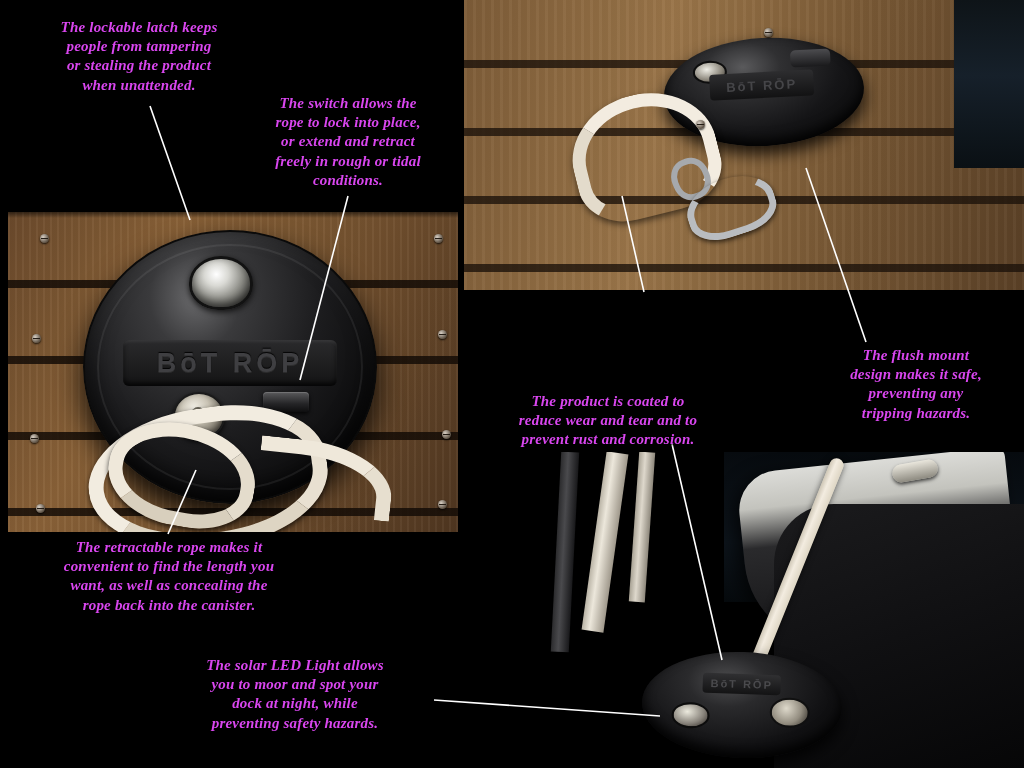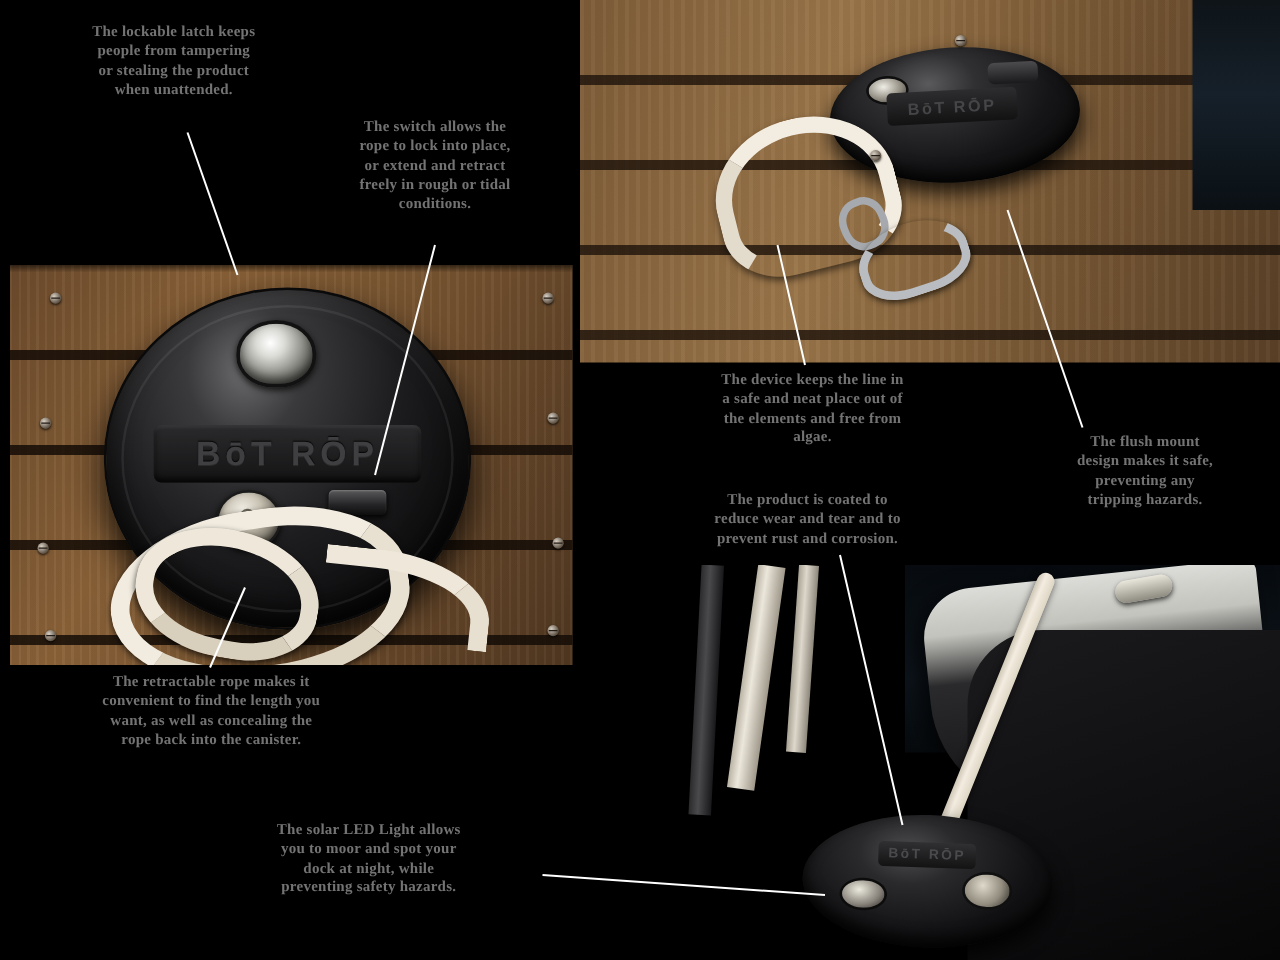--- a/index.html
+++ b/index.html
@@ -379,38 +379,39 @@
     position: absolute;
     left: 92px; top: 0px;
     width: 18px; height: 200px;
     background: linear-gradient(to right, #2b2b2d, #4a4a4d 40%, #18181a);
     transform: rotate(3deg);
   }
 
   
   .caption {
     position: absolute;
-    color: #737373;
+    color: #d946ef;
     font-family: "Liberation Serif", serif;
     font-weight: bold;
-    font-size: 12px;
+    font-style: italic;
+    font-size: 15px;
     line-height: 1.28;
     text-align: center;
     letter-spacing: 0.2px;
     white-space: pre-line;
     text-shadow: 0 1px 2px rgba(0,0,0,0.9);
   }
 
   #cap-latch    { left: 14px;  top: 18px;  width: 250px; }
   #cap-switch   { left: 232px; top: 94px;  width: 232px; }
   #cap-retract  { left: 16px;  top: 538px; width: 306px; }
   #cap-solar    { left: 150px; top: 656px; width: 290px; }
   #cap-device   { left: 500px; top: 296px; width: 300px; }
   #cap-flush    { left: 816px; top: 346px; width: 200px; }
-  #cap-coated   { left: 512px; top: 392px; width: 268px; }
+  #cap-coated   { left: 474px; top: 392px; width: 268px; }
 
   
   #leaders {
     position: absolute;
     left: 0; top: 0;
     width: 1024px; height: 768px;
     pointer-events: none;
   }
 </style>
 </head>
@@ -500,24 +501,20 @@
 freely in rough or tidal
 conditions.</div>
   <div class="caption" id="cap-solar">The solar LED Light allows
 you to moor and spot your
 dock at night, while
 preventing safety hazards.</div>
   <div class="caption" id="cap-retract">The retractable rope makes it
 convenient to find the length you
 want, as well as concealing the
 rope back into the canister.</div>
-  <div class="caption" id="cap-device">The device keeps the line in
-a safe and neat place out of
-the elements and free from
-algae.</div>
   <div class="caption" id="cap-flush">The flush mount
 design makes it safe,
 preventing any
 tripping hazards.</div>
   <div class="caption" id="cap-coated">The product is coated to
 reduce wear and tear and to
 prevent rust and corrosion.</div>
 
 </div>
 

